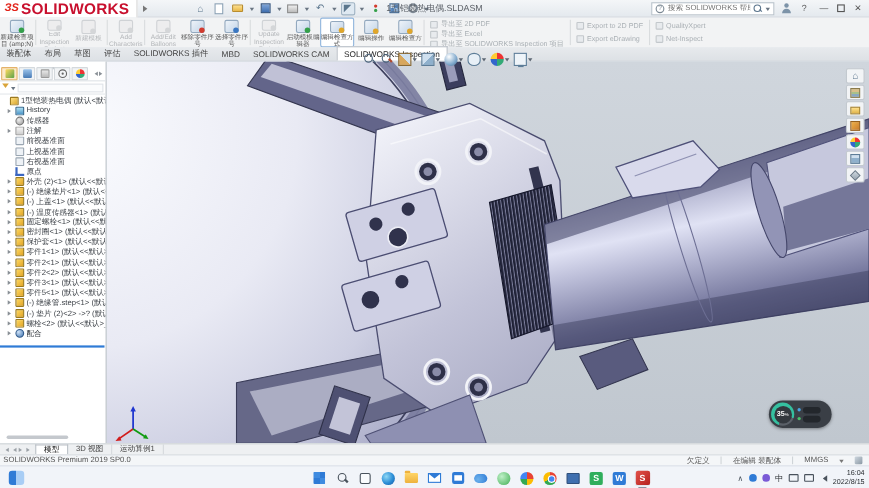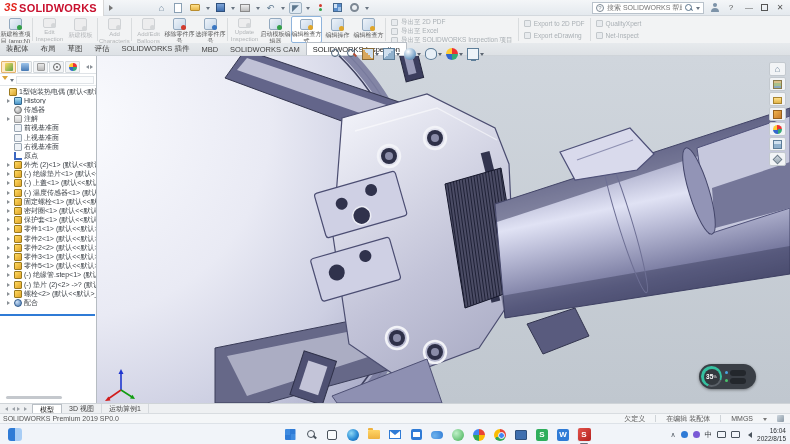--- a/index.html
+++ b/index.html
@@ -4,21 +4,21 @@
 <style>
   * { margin:0; padding:0; box-sizing:border-box; }
   html,body { width:790px; height:444px; overflow:hidden; }
   body { font-family:"Liberation Sans","DejaVu Sans",sans-serif; font-size:8px; color:#333; }
   #app { position:relative; width:790px; height:444px; background:#e9edf1; overflow:hidden; }
 
   
   .titlebar { position:absolute; left:0; top:0; width:790px; height:16px; background:linear-gradient(#f4f6f8,#e4e9ee); display:flex; align-items:center; border-bottom:1px solid #d3d8dd; }
   .logo { display:flex; align-items:center; background:#fff; height:16px; padding:0 6px 0 4px; border-right:1px solid #d7d7d7; }
   .logo-ds { color:#e2231a; font-weight:bold; font-style:italic; font-size:10px; margin-right:2px; }
-  .logo-text { color:#c8102e; font-weight:bold; font-size:11px; letter-spacing:.2px; }
+  .logo-text { color:#c8102e; font-weight:bold; font-size:14px; letter-spacing:.2px; }
   .flyout { width:0; height:0; border:3px solid transparent; border-left:4px solid #777; margin:0 5px; }
   .qat { display:flex; align-items:center; gap:4px; margin-left:34px; }
   .qat .qi { width:13px; height:12px; display:flex; align-items:center; justify-content:center; color:#5b768d; font-size:9px; }
   .qi.box { border:1px solid #9fb2c2; background:#dfe9f2; border-radius:2px; }
   .mini-page { width:8px; height:10px; background:#fff; border:1px solid #8aa0b4; }
   .mini-folder { width:10px; height:7px; background:linear-gradient(#ffe08a,#e8b84b); border:1px solid #b98d2e; border-radius:1px; }
   .mini-save { width:9px; height:9px; background:linear-gradient(#7ea4d8,#3f6faf); border:1px solid #2f507c; }
   .mini-print { width:10px; height:8px; background:linear-gradient(#eee,#bbb); border:1px solid #8a8a8a; }
   .mini-grid { width:9px; height:9px; background:conic-gradient(#5a8ecb 0 25%,#9fc2e8 0 50%,#5a8ecb 0 75%,#cfe2f5 0); border:1px solid #44688f; }
   .mini-gear { width:9px; height:9px; border:2px solid #7d8894; border-radius:50%; }
@@ -235,20 +235,21 @@
           </span>
         </span>
       <span class="qi">
           <span class="mini-grid"></span>
         </span>
       <span class="qi">
           <span class="mini-gear"></span>
         </span>
         <span class="caret"></span>
     </div>
+    <div class="doc-title">1型铠装热电偶.SLDASM</div>
     <div class="tb-right">
       <div class="searchbox">
         <span class="q-ico">?</span>
         <input placeholder="搜索 SOLIDWORKS 帮助" style="">
         <span class="mag"></span>
         <span class="caret"></span>
       </div>
       <span class="person"></span>
       <span class="wbtn">?</span>
       <span class="wbtn">—</span>

